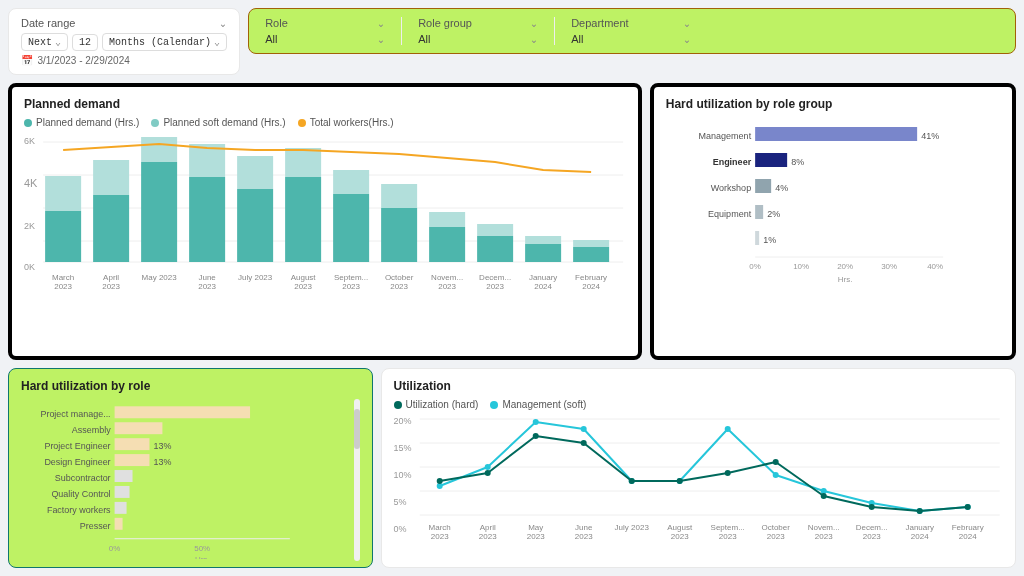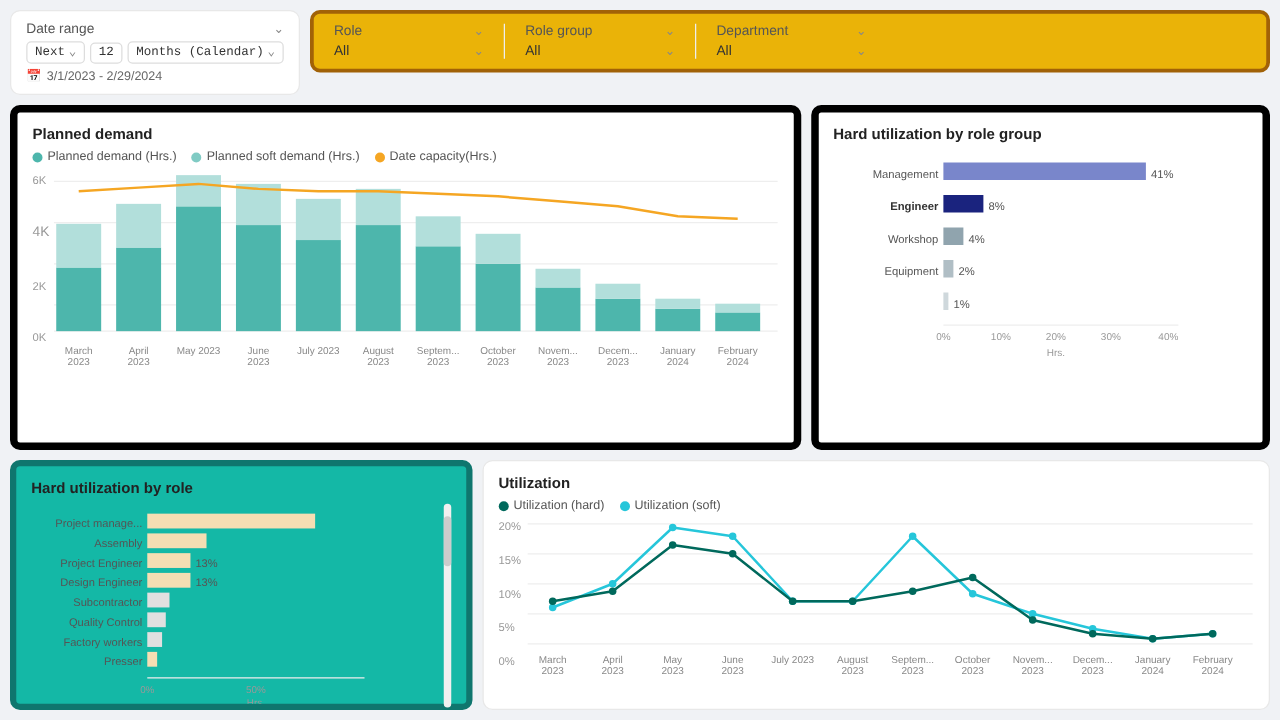--- a/index.html
+++ b/index.html
@@ -61,24 +61,24 @@
       font-size: 10px;
       color: #666;
       display: flex;
       align-items: center;
       gap: 4px;
     }
     .filter-panels {
       display: flex;
       gap: 8px;
       flex: 1;
-      background: #eab308;
+      background: #bef264;
       border-radius: 8px;
       padding: 8px 16px;
-      border: 3px solid #a16207;
+      border: 1px solid #a16207;
     }
     .filter-group {
       display: flex;
       flex-direction: column;
       gap: 4px;
       min-width: 120px;
     }
     .filter-label {
       font-size: 11px;
       color: #555;
@@ -99,39 +99,39 @@
     }
     .charts-row {
       display: flex;
       gap: 8px;
       flex: 1;
     }
     .chart-panel {
       background: white;
       border-radius: 8px;
       padding: 10px 12px;
-      border: 6px solid #000000;
+      border: 4px solid #000000;
     }
     .planned-demand-panel {
       flex: 1.8;
     }
     .hard-util-role-group-panel {
       flex: 1;
     }
     .bottom-row {
       display: flex;
       gap: 8px;
       height: 200px;
     }
     .hard-util-role-panel {
       flex: 1;
-      background: #14b8a6;
+      background: #bef264;
       border-radius: 8px;
       padding: 10px 12px;
-      border: 5px solid #0f766e;
+      border: 1px solid #0f766e;
     }
     .utilization-panel {
       flex: 1.8;
       background: white;
       border-radius: 8px;
       padding: 10px 12px;
       border: 1px solid #e8e8e8;
     }
     .panel-title {
       font-size: 12px;
@@ -238,21 +238,21 @@
         <div class="legend-item">
           <div class="legend-dot" style="background:#4db6ac;"></div>
           <span>Planned demand (Hrs.)</span>
         </div>
         <div class="legend-item">
           <div class="legend-dot" style="background:#80cbc4;"></div>
           <span>Planned soft demand (Hrs.)</span>
         </div>
         <div class="legend-item">
           <div class="legend-dot" style="background:#f5a623;"></div>
-          <span>Date capacity(Hrs.)</span>
+          <span>Total workers(Hrs.)</span>
         </div>
       </div>
       <div style="position:relative; display:flex; align-items:flex-start;">
         <div style="display:flex;flex-direction:column;justify-content:space-between;height:140px;margin-right:4px;padding-top:4px;">
           <span style="font-size:9px;color:#999;">6K</span>
           <span style="font-size:11px;color:#999;">4K</span>
           <span style="font-size:9px;color:#999;">2K</span>
           <span style="font-size:9px;color:#999;">0K</span>
         </div>
         <div style="flex:1;position:relative;">
@@ -412,21 +412,21 @@
 
     <div class="utilization-panel">
       <div class="panel-title">Utilization</div>
       <div class="legend">
         <div class="legend-item">
           <div class="legend-dot" style="background:#00695c;"></div>
           <span>Utilization (hard)</span>
         </div>
         <div class="legend-item">
           <div class="legend-dot" style="background:#26c6da;"></div>
-          <span>Utilization (soft)</span>
+          <span>Management (soft)</span>
         </div>
       </div>
       <div style="display:flex;">
         <div style="display:flex;flex-direction:column;justify-content:space-between;height:120px;margin-right:4px;padding-top:2px;">
           <span style="font-size:9px;color:#999;">20%</span>
           <span style="font-size:9px;color:#999;">15%</span>
           <span style="font-size:9px;color:#999;">10%</span>
           <span style="font-size:9px;color:#999;">5%</span>
           <span style="font-size:9px;color:#999;">0%</span>
         </div>

